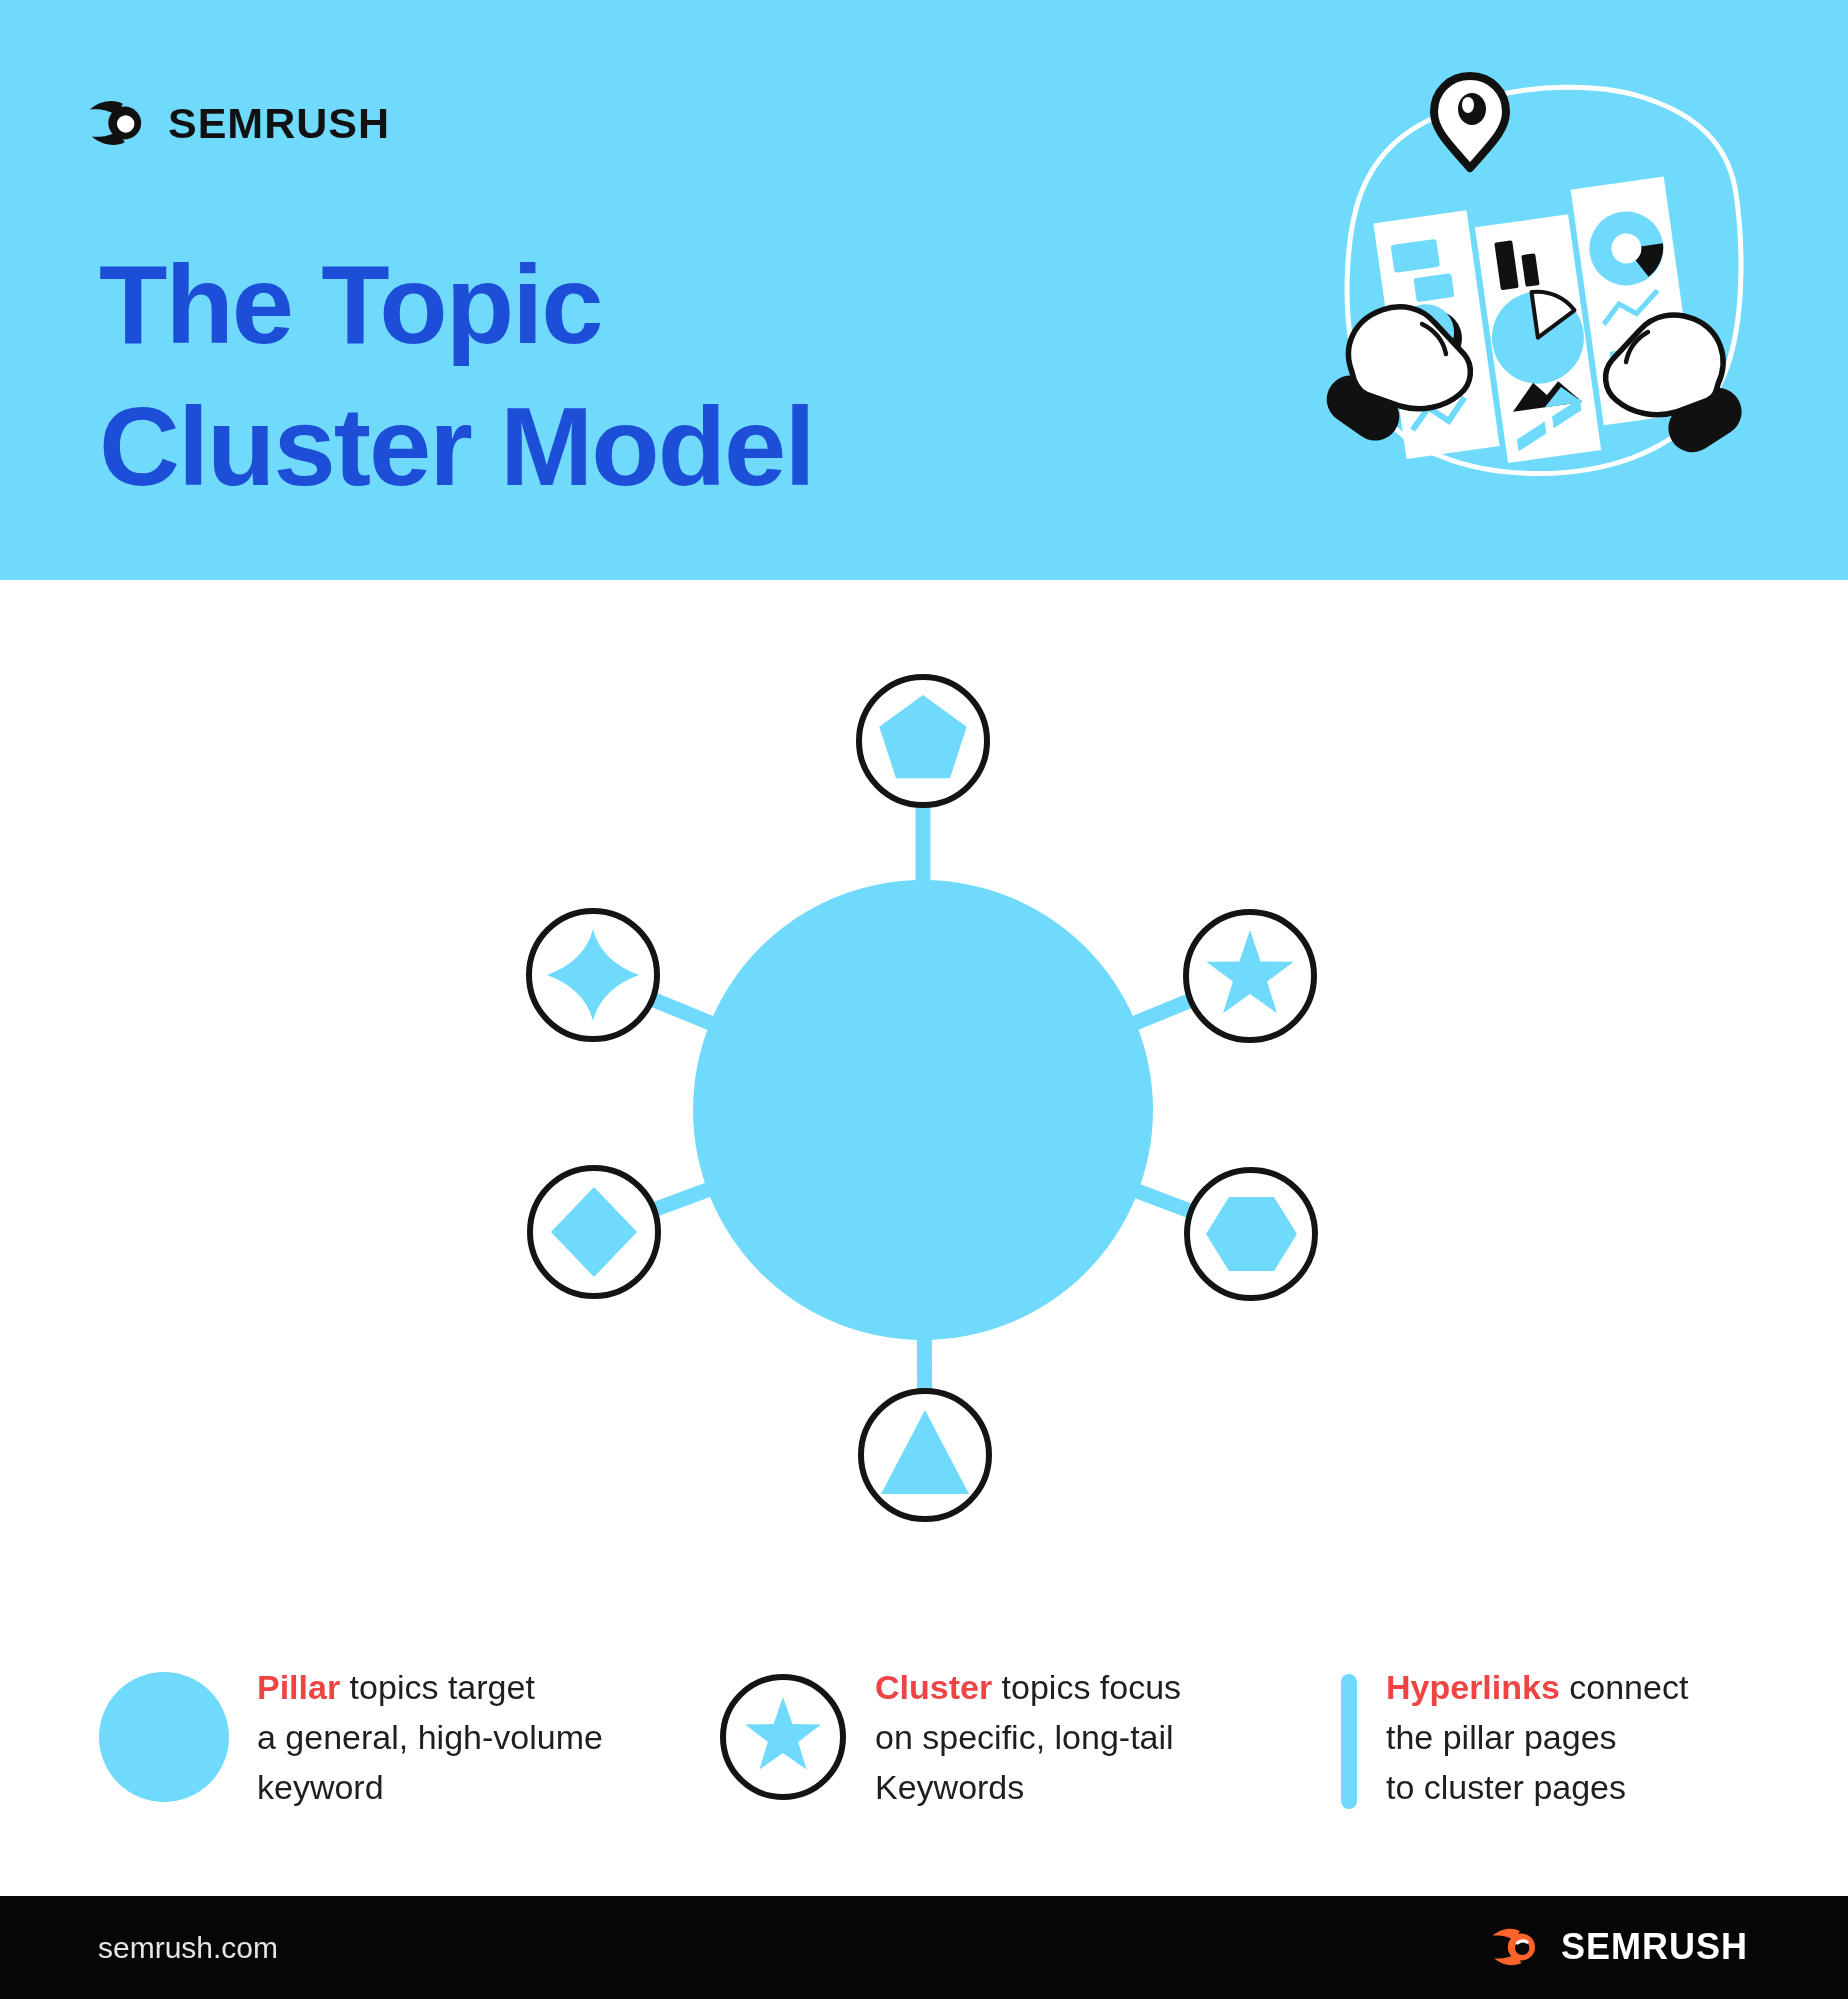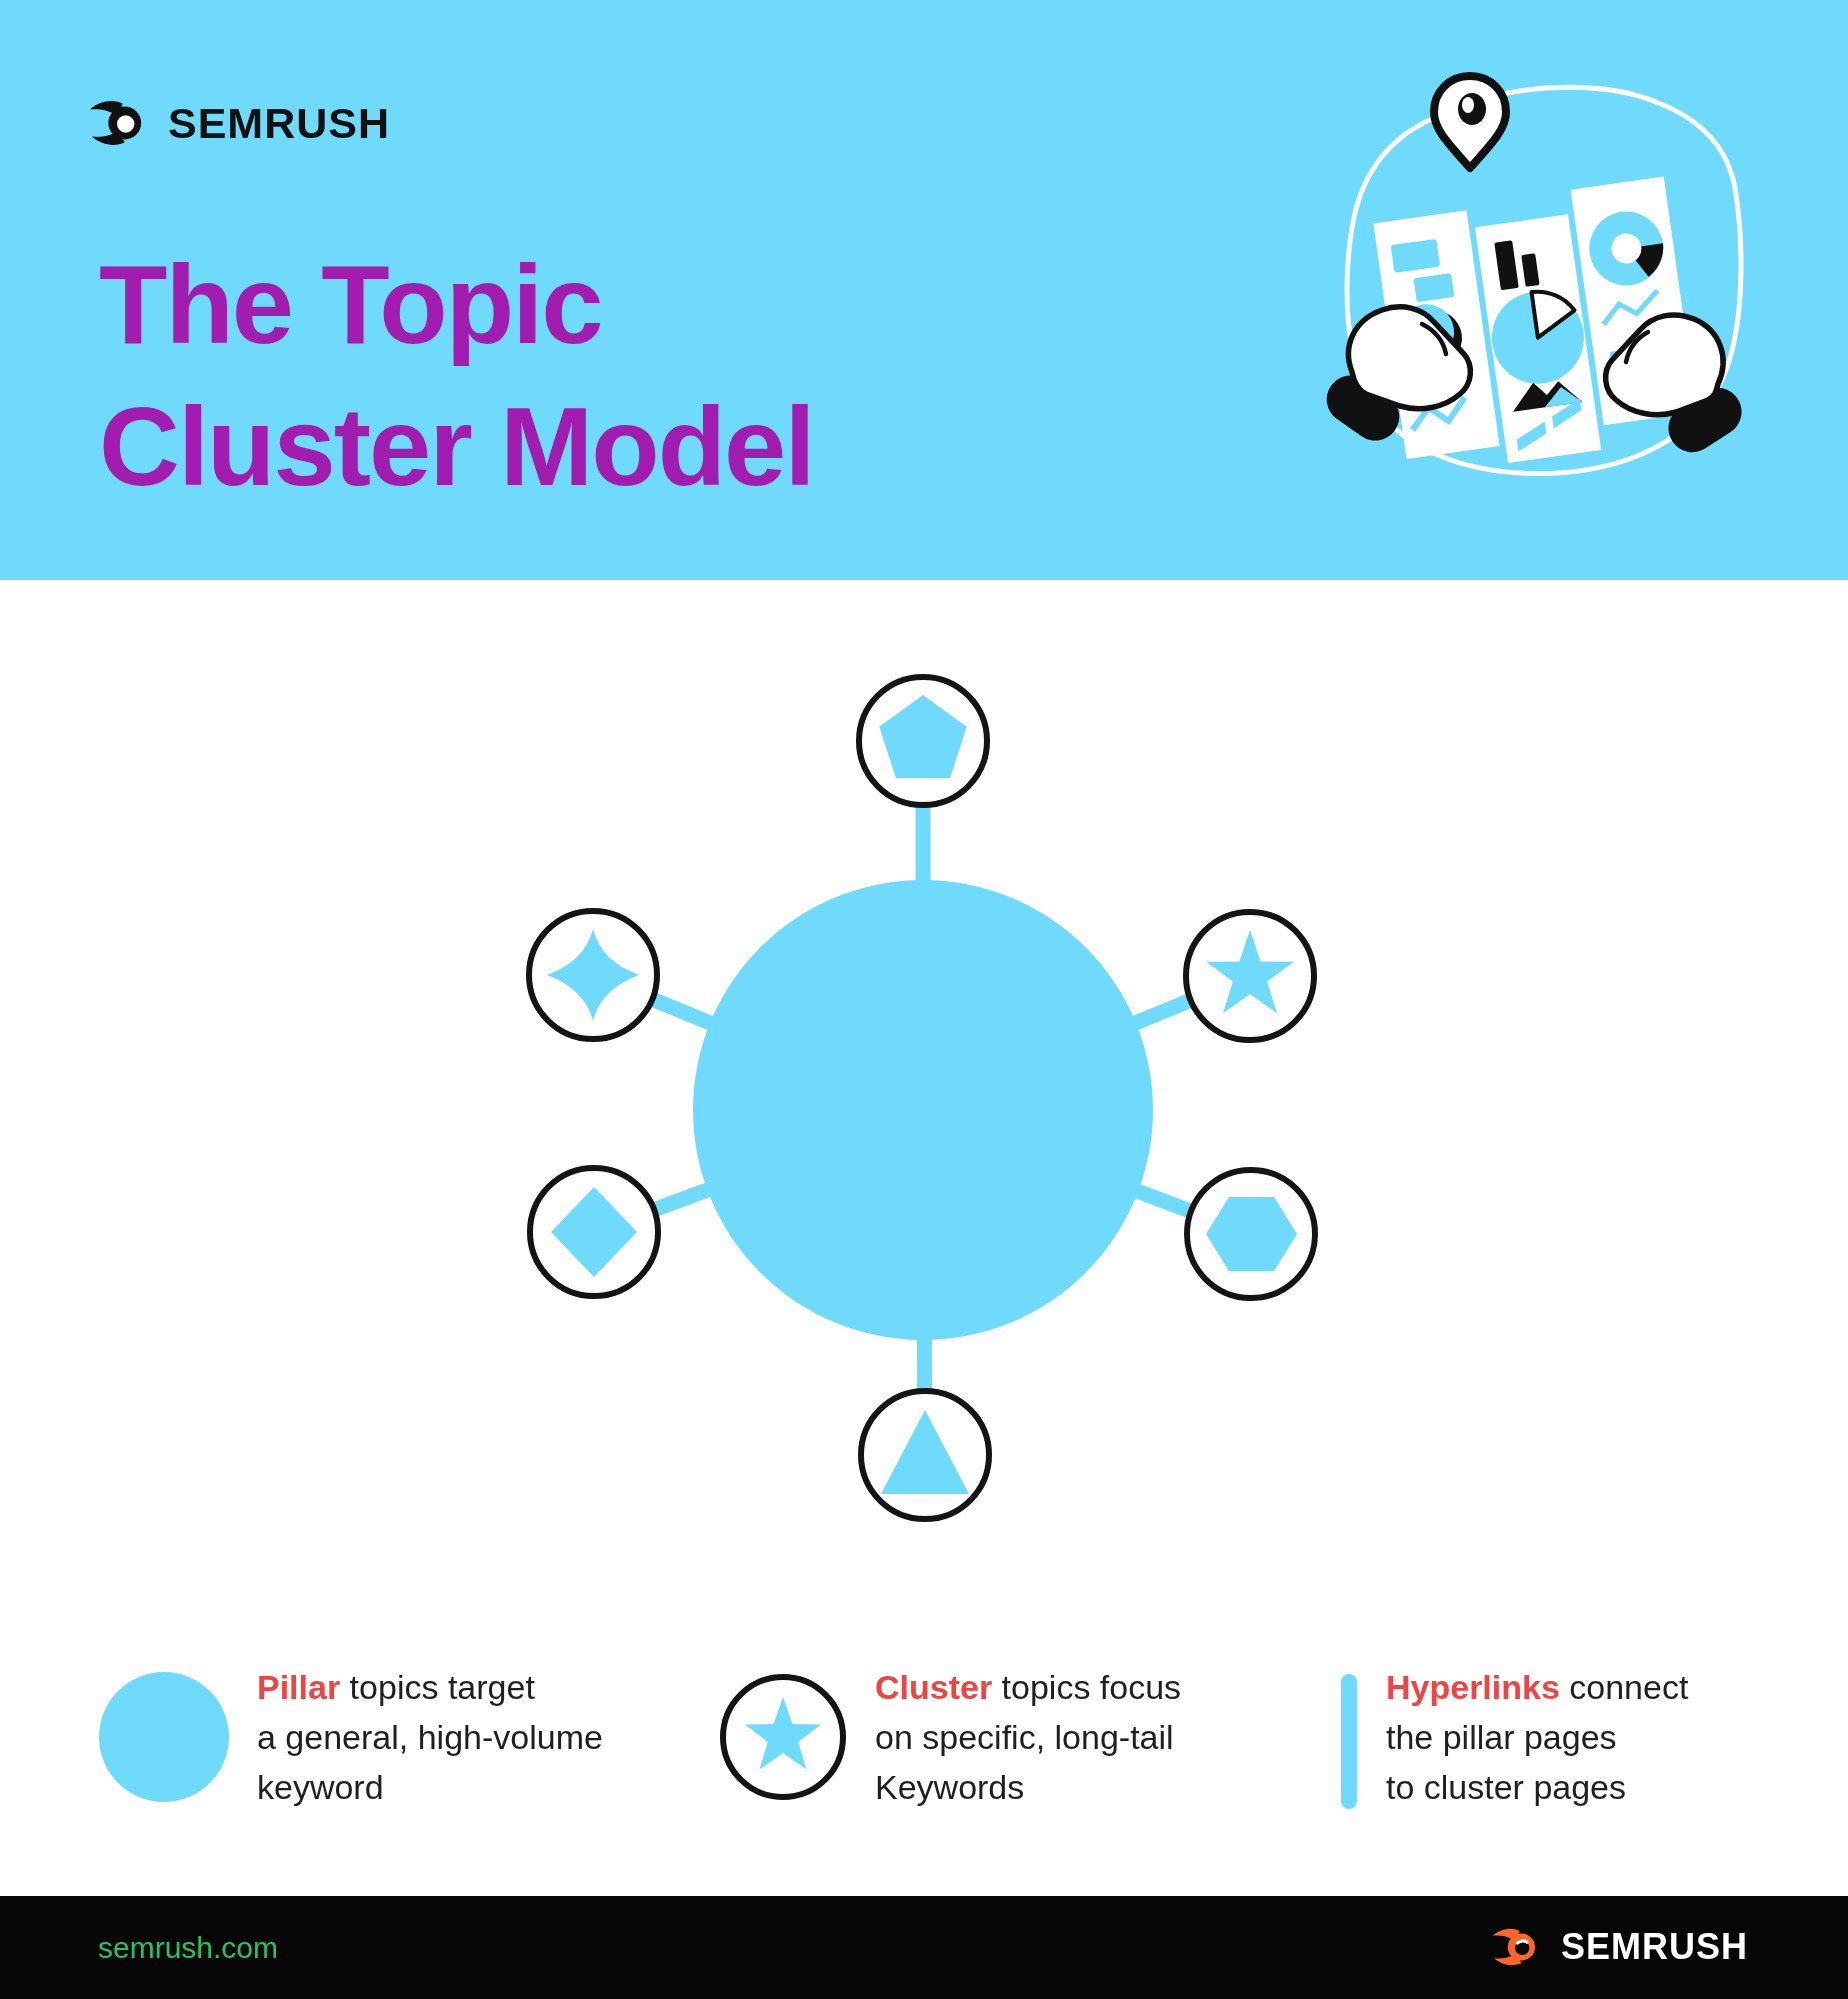--- a/index.html
+++ b/index.html
@@ -12,21 +12,21 @@
   *{box-sizing:border-box}
   body{margin:0;background:#ffffff;font-family:"Liberation Sans",sans-serif}
   .page{position:relative;width:1848px;height:1999px;background:#ffffff;overflow:hidden}
 
   
   .hero{position:absolute;top:0;left:0;width:1848px;height:580px;background:var(--accent-blue)}
   .logo{position:absolute;display:flex;align-items:center;gap:22px}
   .logo-header{left:88px;top:96px}
   .logo-text{font-weight:800;font-size:43px;letter-spacing:1px;color:var(--ink)}
   .title{position:absolute;left:99px;top:234px;margin:0;font-weight:700;font-size:112px;
-         line-height:142px;letter-spacing:-2px;color:#a21caf}
+         line-height:142px;letter-spacing:-2px;color:#1d4ed8}
   .map-illo{position:absolute;left:1318px;top:62px;width:432px;height:424px}
 
   
   .diagram{position:absolute;left:0;top:0;width:1848px;height:1999px;pointer-events:none}
 
   
   .legend{position:absolute;left:0;top:0;width:1848px;height:1999px}
   .legend-text{position:absolute;margin:0;font-size:34px;line-height:50px;color:var(--text)}
   .legend-text b{font-weight:700;color:#ef4444}
   .pillar-dot{position:absolute;left:99px;top:1672px;width:130px;height:130px;border-radius:50%;
@@ -35,21 +35,21 @@
                  border:6px solid #141414;background:#fff;display:flex;align-items:center;justify-content:center}
   .hyperlink-bar{position:absolute;left:1341px;top:1674px;width:16px;height:135px;border-radius:9px;
                  background:var(--accent-blue)}
   .lt-1{left:257px;top:1662px}
   .lt-2{left:875px;top:1662px}
   .lt-3{left:1386px;top:1662px}
 
   
   .footer{position:absolute;left:0;top:1896px;width:1848px;height:103px;background:var(--footer-bg)}
   .footer-url{position:absolute;left:98px;top:0;height:103px;display:flex;align-items:center;
-              color:#22c55e;font-size:30px}
+              color:#e5e5e5;font-size:30px}
   .logo-footer{right:100px;top:1925px;position:absolute}
   .logo-footer .logo-text{color:#ffffff;font-size:36px}
 </style>
 </head>
 <body>
 
 <div class="page">
 
   <header class="hero">
 

